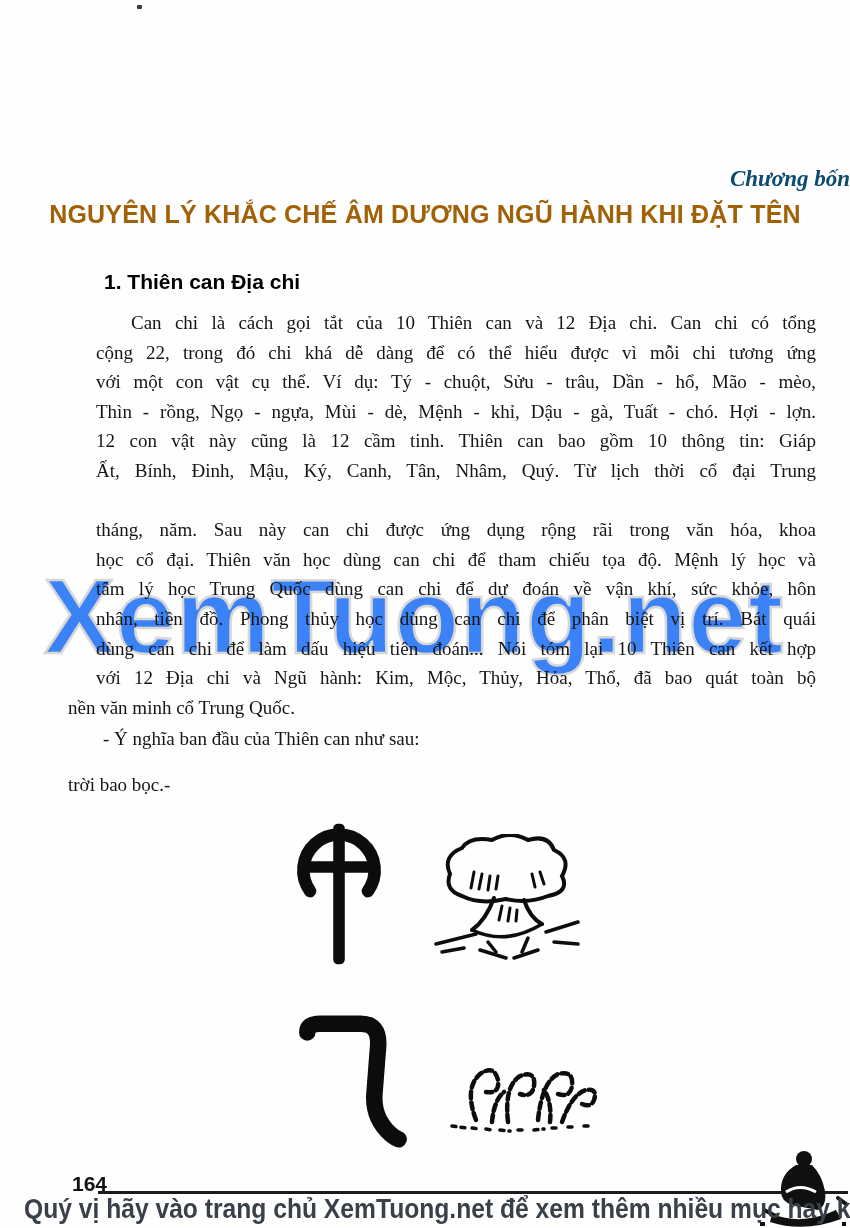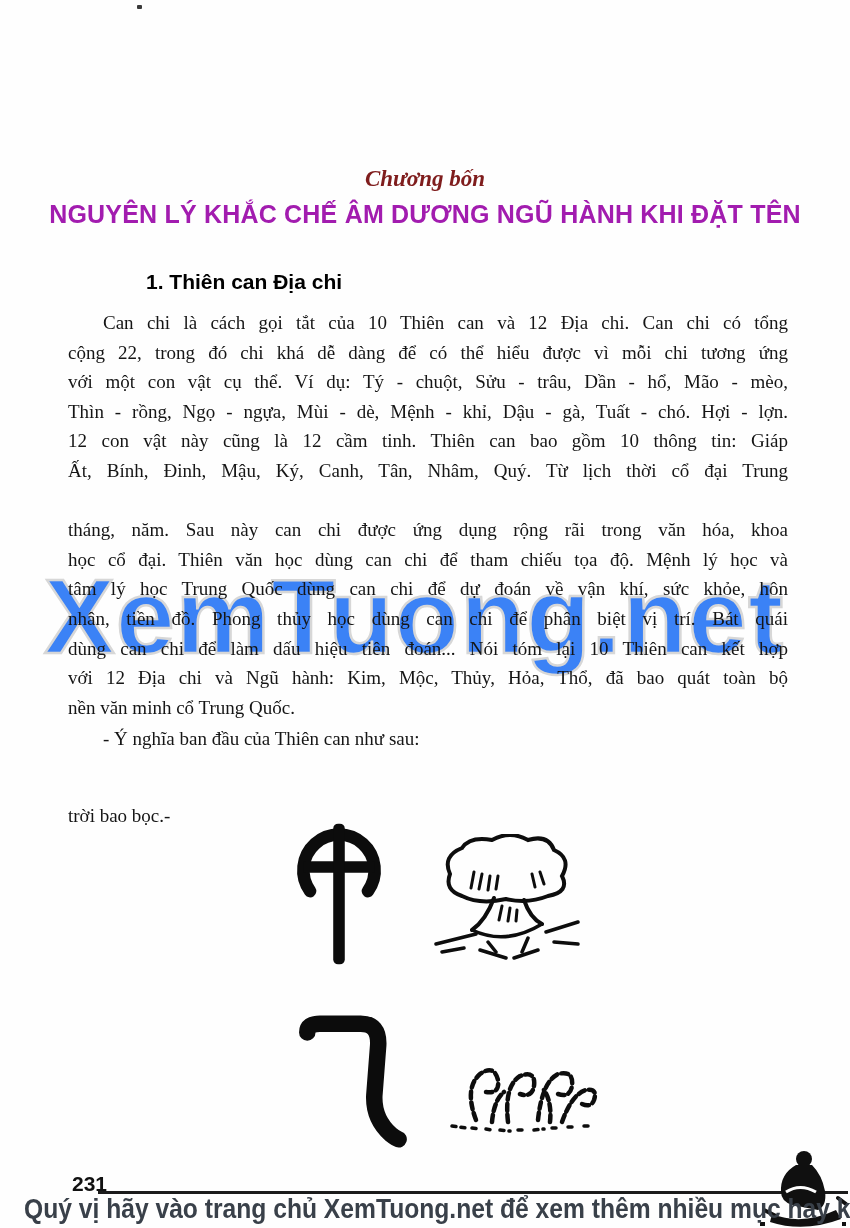--- a/index.html
+++ b/index.html
@@ -1,28 +1,28 @@
 <!DOCTYPE html>
 <html><head>
 <meta charset="utf-8">
 <style>
   html,body{margin:0;padding:0;background:#e8e8e8;}
   #page{position:relative;width:850px;height:1228px;background:#fefefe;overflow:hidden;
         font-family:"Liberation Serif",serif;color:#181818;}
   .abs{position:absolute;}
   
-  .chapter{left:0;right:0;top:166px;text-align:center;
-           font:bold italic 23px/26px "Liberation Serif",serif;color:#7f1d1d;}
+  .chapter{left:0;right:0;top:166px;text-align:right;
+           font:bold italic 23px/26px "Liberation Serif",serif;color:#0c4a6e;}
   .title{left:0;right:0;top:199px;text-align:center;
-         font:bold 25px/30px "Liberation Sans",sans-serif;color:#a21caf;letter-spacing:.2px;}
-  .section{left:104px;top:270px;font:bold 21px/24px "Liberation Sans",sans-serif;color:#000;margin-left:42px;}
+         font:bold 25px/30px "Liberation Sans",sans-serif;color:#a16207;letter-spacing:.2px;}
+  .section{left:104px;top:270px;font:bold 21px/24px "Liberation Sans",sans-serif;color:#000;}
   
   .line{left:68px;width:720px;height:30px;overflow:hidden;z-index:2;
         font:19px/29px "Liberation Serif",serif;color:#151515;box-sizing:border-box;}
-  .jline{text-align:justify;text-align-last:justify;}
+  .jline{text-align:justify;text-align-last:justify;margin-left:28px;}
   .lline{text-align:left;}
   .indent{padding-left:35px;}
   
   .watermark{left:44px;top:546px;z-index:1;font:bold 106px/140px "Liberation Sans",sans-serif;
              color:#3b82f6;-webkit-text-stroke:2.5px #d7d7d7;letter-spacing:1px;white-space:nowrap;}
   
   .fig{z-index:2;}
   
   .pagenum{left:72px;top:1172px;font:bold 21px/24px "Liberation Sans",sans-serif;color:#111;z-index:3;}
   .footrule{left:98px;top:1191px;width:750px;height:2.5px;background:#1b1b1b;z-index:2;}
@@ -53,21 +53,21 @@
   <div class="abs line jline" style="top:515.2px">tháng, năm. Sau này can chi được ứng dụng rộng rãi trong văn hóa, khoa</div>
   <div class="abs line jline" style="top:544.8px">học cổ đại. Thiên văn học dùng can chi để tham chiếu tọa độ. Mệnh lý học và</div>
   <div class="abs line jline" style="top:574.4px">tâm lý học Trung Quốc dùng can chi để dự đoán về vận khí, sức khỏe, hôn</div>
   <div class="abs line jline" style="top:604px">nhân, tiền đồ. Phong thủy học dùng can chi để phân biệt vị trí. Bát quái</div>
   <div class="abs line jline" style="top:633.6px">dùng can chi để làm dấu hiệu tiên đoán... Nói tóm lại 10 Thiên can kết hợp</div>
   <div class="abs line jline" style="top:663.2px">với 12 Địa chi và Ngũ hành: Kim, Mộc, Thủy, Hỏa, Thổ, đã bao quát toàn bộ</div>
   <div class="abs line lline" style="top:692.8px">nền văn minh cổ Trung Quốc.</div>
 
   <div class="abs line lline indent" style="top:724px">- Ý nghĩa ban đầu của Thiên can như sau:</div>
 
-  <div class="abs line lline" style="top:801px">trời bao bọc.-</div>
+  <div class="abs line lline" style="top:770px">trời bao bọc.-</div>
 
   <div class="abs fig" style="left:286px;top:820px">
     <svg width="106" height="148" viewBox="0 0 110 150">
       <path d="M25 72 A37 37 0 1 1 85 72" fill="none" stroke="#0c0c0c" stroke-width="13" stroke-linecap="round"></path>
       <rect x="18" y="41" width="74" height="12" rx="2" fill="#0c0c0c"></rect>
       <rect x="49" y="2" width="12" height="146" rx="5" fill="#0c0c0c"></rect>
     </svg>
   </div>
   <div class="abs fig" style="left:428px;top:834px">
     <svg width="162" height="130" viewBox="0 0 162 130">
@@ -98,21 +98,21 @@
         <path d="M92 82 Q96 44 112 36 Q128 32 126 48 Q124 60 112 56"></path>
         <path d="M116 84 Q126 56 140 52 Q152 50 148 62 Q145 70 136 66"></path>
         <path d="M46 84 Q48 62 58 54 M104 84 Q106 64 98 52"></path>
       </g>
       <g fill="none" stroke="#0d0d0d" stroke-width="3.5" stroke-linecap="round">
         <path d="M6 88 l14 2 M26 90 l8 1 M40 91 l6 1 M54 92 l10 1 M72 92 l8 0 M88 92 l10 -1 M106 90 l8 0 M122 89 l8 0 M138 88 l6 0" stroke-dasharray="4 5"></path>
       </g>
     </svg>
   </div>
 
-  <div class="abs pagenum">231</div>
+  <div class="abs pagenum">164</div>
   <div class="abs footrule"></div>
   <div class="abs promo">Quý vị hãy vào trang chủ XemTuong.net để xem thêm nhiều mục hay khác</div>
 
   <div class="abs fig" style="left:752px;top:1148px">
     <svg width="98" height="80" viewBox="0 0 98 80">
       <circle cx="52" cy="11" r="8" fill="#101010"></circle>
       <path d="M44 17 Q28 26 29 44 Q29 53 40 57 L66 62 Q75 58 73 43 Q70 27 60 17 Z" fill="#101010"></path>
       <path d="M34 44 Q48 35 64 44" stroke="#fefefe" stroke-width="3" fill="none"></path>
       <path d="M20 66 Q50 78 84 62 L89 71 Q52 85 18 74 Z" fill="#101010"></path>
       <path d="M12 62 l12 6 M86 50 l8 6" stroke="#101010" stroke-width="4" stroke-linecap="round"></path>

